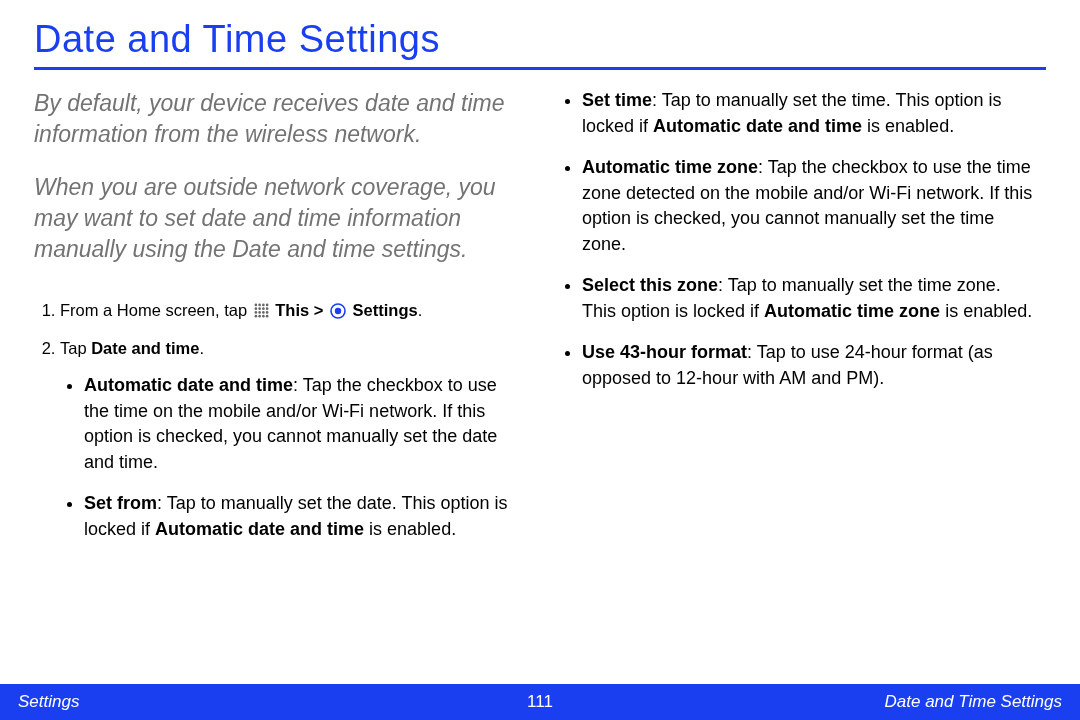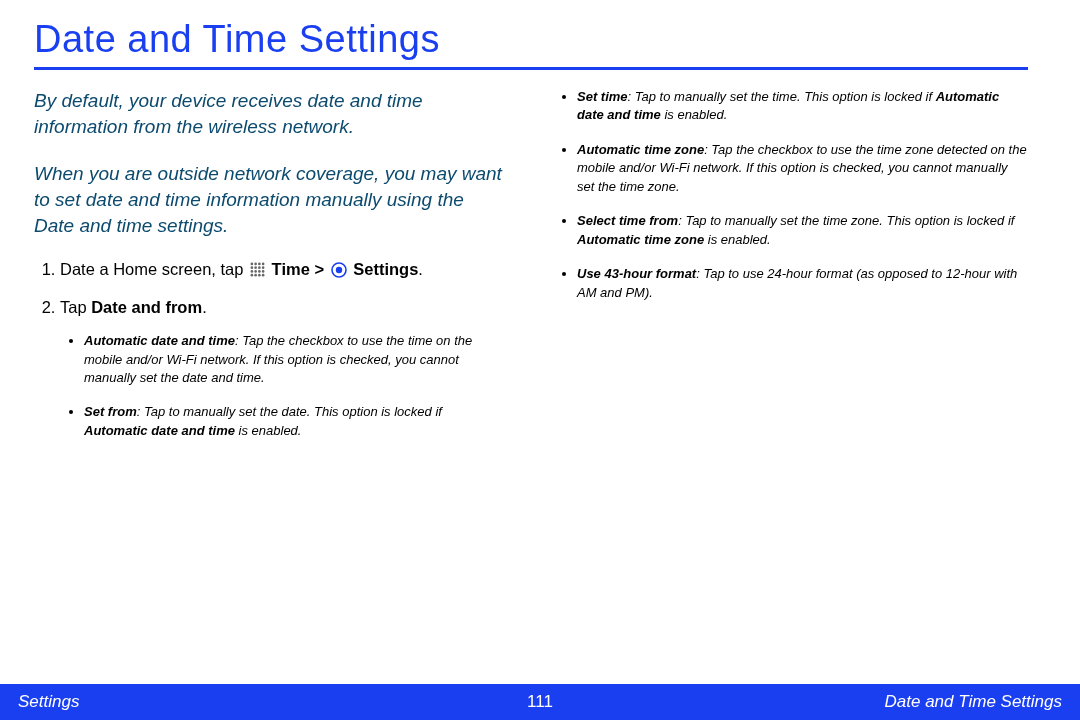--- a/index.html
+++ b/index.html
@@ -1,64 +1,63 @@
 <!DOCTYPE html>
 <html><head>
 <meta charset="utf-8">
 <style>
   * { margin: 0; padding: 0; box-sizing: border-box; }
   html, body { width: 1080px; height: 720px; font-family: Helvetica, Arial, sans-serif; background: #fff; color: #000; }
   .page {
     width: 1080px;
     height: 720px;
     position: relative;
-    padding: 18px 52px 0 34px;
+    padding: 18px 34px 0 34px;
     border-radius: 6px;
   }
   .title {
     color: #1a3ff0;
     font-size: 38px;
     font-weight: 400;
     letter-spacing: 0.5px;
     padding-bottom: 6px;
     border-bottom: 3px solid #1a3ff0;
     margin-bottom: 18px;
   }
   .cols {
     display: flex;
     gap: 44px;
   }
   .col {
     width: 480px;
   }
   .intro {
-    color: #0c4a6e;
+    color: #737373;
     font-style: italic;
-    font-size: 19px;
+    font-size: 23px;
     line-height: 1.35;
     margin-bottom: 22px;
   }
-  .intro.second { margin-bottom: 20px; }
+  .intro.second { margin-bottom: 34px; }
   ol.steps {
     list-style: decimal;
     padding-left: 26px;
     font-size: 16.5px;
     line-height: 1.45;
   }
   ol.steps > li { margin-bottom: 14px; }
   .step-line { display: inline; }
   .apps-svg { width:15px; height:15px; display:inline-block; vertical-align:-2px; margin:0 2px;}
   .settings-svg { width:16px; height:16px; display:inline-block; vertical-align:-3px; margin:0 2px;}
   ul.bullets {
     list-style: disc;
     padding-left: 24px;
     margin-top: 12px;
-    font-size: 13px;
+    font-size: 18px;
     line-height: 1.42;
-    font-style: italic;
   }
   ul.bullets > li { margin-bottom: 16px; }
   .b { font-weight: 700; }
   .footer {
     position: absolute;
     left: 0; right: 0; bottom: 0;
     height: 36px;
     background: #1a3ff0;
     color: #fff;
     display: flex;
@@ -80,52 +79,52 @@
 
   <div class="cols">
 
     <div class="col">
       <p class="intro">By default, your device receives date and time information from the wireless network.</p>
       <p class="intro second">When you are outside network coverage, you may want to set date and time information manually using the Date and time settings.</p>
 
       <ol class="steps">
         <li>
           <span class="step-line">
-            <span>Date a Home screen, tap </span>
+            <span>From a Home screen, tap </span>
             <svg class="apps-svg" viewBox="0 0 16 16">
               <g fill="#666">
                 <circle cx="2" cy="2" r="1.4"></circle>
                   <circle cx="6" cy="2" r="1.4"></circle>
                   <circle cx="10" cy="2" r="1.4"></circle>
                   <circle cx="14" cy="2" r="1.4"></circle>
                 <circle cx="2" cy="6" r="1.4"></circle>
                   <circle cx="6" cy="6" r="1.4"></circle>
                   <circle cx="10" cy="6" r="1.4"></circle>
                   <circle cx="14" cy="6" r="1.4"></circle>
                 <circle cx="2" cy="10" r="1.4"></circle>
                   <circle cx="6" cy="10" r="1.4"></circle>
                   <circle cx="10" cy="10" r="1.4"></circle>
                   <circle cx="14" cy="10" r="1.4"></circle>
                 <circle cx="2" cy="14" r="1.4"></circle>
                   <circle cx="6" cy="14" r="1.4"></circle>
                   <circle cx="10" cy="14" r="1.4"></circle>
                   <circle cx="14" cy="14" r="1.4"></circle>
               </g>
             </svg>
-            <span class="b">Time</span>
+            <span class="b">This</span>
             <span class="b"> &gt; </span>
             <svg class="settings-svg" viewBox="0 0 16 16">
               <circle cx="8" cy="8" r="7" fill="none" stroke="#1a3ff0" stroke-width="1.6"></circle>
               <circle cx="8" cy="8" r="3.2" fill="#1a3ff0"></circle>
             </svg>
             <span class="b">Settings</span><span>.</span>
           </span>
         </li>
         <li>
-          <span>Tap </span><span class="b">Date and from</span><span>.</span>
+          <span>Tap </span><span class="b">Date and time</span><span>.</span>
 
           <ul class="bullets">
             <li>
               <span class="b">Automatic date and time</span><span>: Tap the checkbox to use the time on the mobile and/or Wi-Fi network. If this option is checked, you cannot manually set the date and time.</span>
             </li>
             <li>
               <span class="b">Set from</span><span>: Tap to manually set the date. This option is locked if </span><span class="b">Automatic date and time</span><span> is enabled.</span>
             </li>
           </ul>
         </li>
@@ -134,21 +133,21 @@
 
     <div class="col">
       <ul class="bullets" style="margin-top:0;">
         <li>
           <span class="b">Set time</span><span>: Tap to manually set the time. This option is locked if </span><span class="b">Automatic date and time</span><span> is enabled.</span>
         </li>
         <li>
           <span class="b">Automatic time zone</span><span>: Tap the checkbox to use the time zone detected on the mobile and/or Wi-Fi network. If this option is checked, you cannot manually set the time zone.</span>
         </li>
         <li>
-          <span class="b">Select time from</span><span>: Tap to manually set the time zone. This option is locked if </span><span class="b">Automatic time zone</span><span> is enabled.</span>
+          <span class="b">Select this zone</span><span>: Tap to manually set the time zone. This option is locked if </span><span class="b">Automatic time zone</span><span> is enabled.</span>
         </li>
         <li>
           <span class="b">Use 43-hour format</span><span>: Tap to use 24-hour format (as opposed to 12-hour with AM and PM).</span>
         </li>
       </ul>
     </div>
 
   </div>
 
   <div class="footer">

